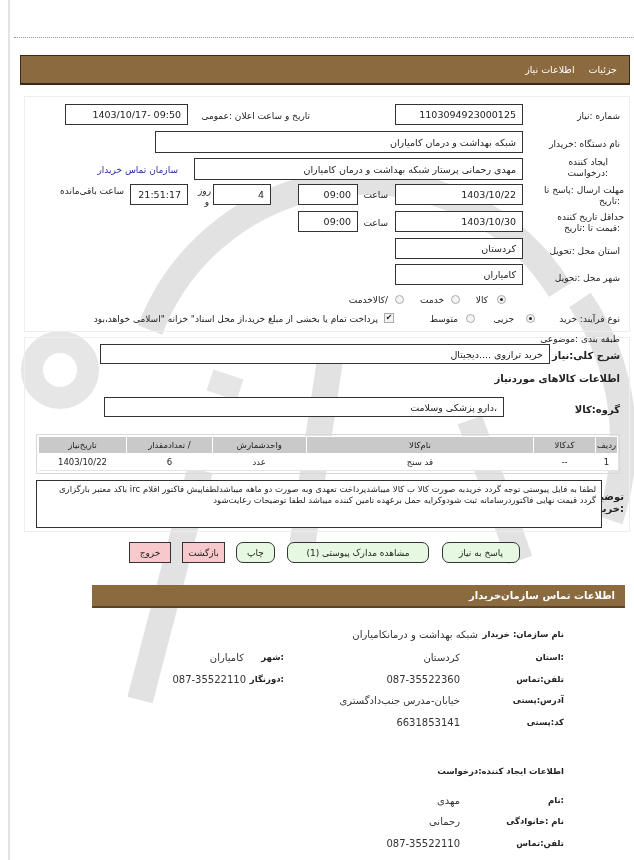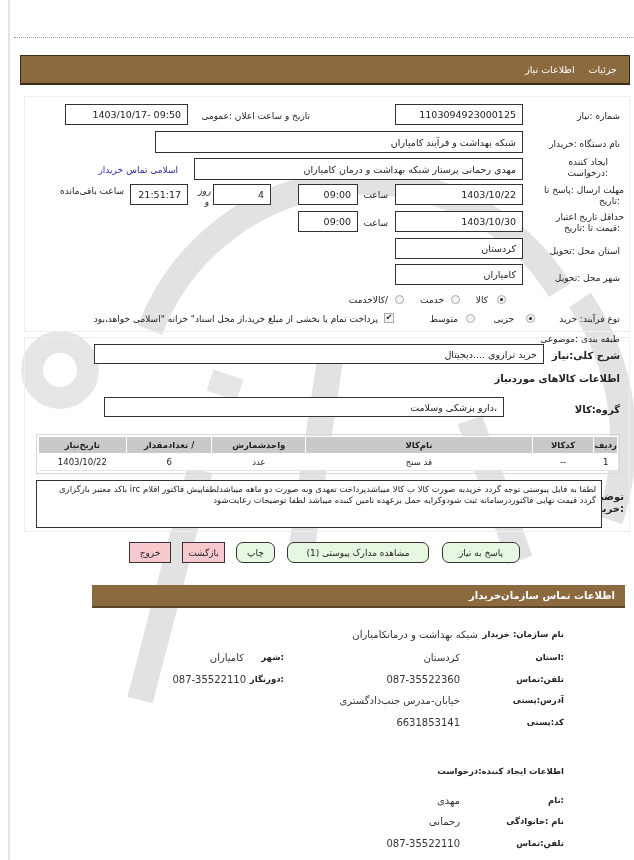--- a/index.html
+++ b/index.html
@@ -26,21 +26,21 @@
   .box.ltr { direction: ltr; justify-content: flex-end; }
   .link { color: #2a2aa0; }
 
   .radio { position: absolute; width: 9px; height: 9px; border-radius: 50%; border: 1px solid #aaa; background: #f4f4f4; }
   .radio.on::after { content: ""; position: absolute; left: 2px; top: 2px; width: 3px; height: 3px; border-radius: 50%; background: #222; }
   .check { position: absolute; width: 10px; height: 10px; border: 1px solid #aaa; background: #f4f4f4; font-size: 8px; line-height: 8px; text-align: center; color: #222; }
 
   .bold { font-weight: bold; font-size: 10px; }
 
   table.items { position: absolute; left: 38px; top: 436px; width: 580px; border-collapse: collapse; direction: rtl; font-size: 8.5px; }
-  table.items th { background: #c9c9c9; font-weight: bold; height: 17px; border: 1px solid #fff; color: #222; }
+  table.items th { background: #c9c9c9; font-weight: normal; height: 17px; border: 1px solid #fff; color: #222; }
   table.items td { height: 17px; text-align: center; background: #fff; border-bottom: 1px solid #e4e4e4; }
   .tbl-frame { position: absolute; left: 36px; top: 434px; width: 584px; height: 40px; border: 1px solid #d8d8d8; }
 
   .btn { position: absolute; height: 21px; border: 1px solid #333; font-size: 9px; display: flex; align-items: center; justify-content: center; direction: rtl; }
   .btn.green { background: #e6f7e2; border-radius: 7px; }
   .btn.pink { background: #f8c9cc; }
 
   .sec-bar { left: 92px; top: 585px; width: 533px; height: 23px; padding-right: 10px; font-weight: bold; font-size: 10px; border-bottom: 2px solid #5a4528; }
 
   .c-lbl { position: absolute; direction: rtl; font-size: 8.5px; font-weight: bold; color: #222; }
@@ -73,39 +73,39 @@
 
 <div class="panel panel1 layer"></div>
 <div class="panel panel2 layer"></div>
 
 <div class="lbl layer" style="right:14px; top:111px;">شماره :نیاز</div>
 <div class="box ltr layer" style="left:395px; top:104px; width:128px; height:21px;">1103094923000125</div>
 <div class="lbl layer" style="right:324px; top:111px;">تاریخ و ساعت اعلان :عمومی</div>
 <div class="box ltr layer" style="left:65px; top:104px; width:123px; height:21px;">1403/10/17- 09:50</div>
 
 <div class="lbl layer" style="right:14px; top:139px;">نام دستگاه :خریدار</div>
-<div class="box layer" style="left:155px; top:131px; width:368px; height:22px;">شبکه بهداشت و فرآیند کامیاران</div>
+<div class="box layer" style="left:155px; top:131px; width:368px; height:22px;">شبکه بهداشت و درمان کامیاران</div>
 
 <div class="lbl layer" style="right:26px; top:157px;">ایجاد کننده</div>
 <div class="lbl layer" style="right:26px; top:168px;">:درخواست</div>
 <div class="box layer" style="left:194px; top:158px; width:329px; height:22px;">مهدی رحمانی پرستار شبکه بهداشت و درمان کامیاران</div>
-<div class="lbl link layer" style="right:456px; top:165px;">اسلامی تماس خریدار</div>
+<div class="lbl link layer" style="right:456px; top:165px;">سازمان تماس خریدار</div>
 
 <div class="lbl layer" style="right:10px; top:185px;">مهلت ارسال :پاسخ تا</div>
 <div class="lbl layer" style="right:14px; top:196px;">:تاریخ</div>
 <div class="box ltr layer" style="left:395px; top:184px; width:128px; height:21px;">1403/10/22</div>
 <div class="lbl layer" style="right:246px; top:190px;">ساعت</div>
 <div class="box ltr layer" style="left:298px; top:184px; width:60px; height:21px;">09:00</div>
 <div class="box ltr layer" style="left:213px; top:184px; width:58px; height:21px;">4</div>
 <div class="lbl layer" style="right:423px; top:186px;">روز</div>
 <div class="lbl layer" style="right:425px; top:197px;">و</div>
 <div class="box ltr layer" style="left:130px; top:184px; width:58px; height:21px;">21:51:17</div>
 <div class="lbl layer" style="right:510px; top:186px;">ساعت باقی‌مانده</div>
 
-<div class="lbl layer" style="right:10px; top:212px;">حداقل تاریخ اعتبار</div>
+<div class="lbl layer" style="right:10px; top:212px;">حداقل تاریخ کننده</div>
 <div class="lbl layer" style="right:14px; top:223px;">:قیمت تا :تاریخ</div>
 <div class="box ltr layer" style="left:395px; top:211px; width:128px; height:21px;">1403/10/30</div>
 <div class="lbl layer" style="right:246px; top:218px;">ساعت</div>
 <div class="box ltr layer" style="left:298px; top:211px; width:60px; height:21px;">09:00</div>
 
 <div class="lbl layer" style="right:14px; top:246px;">استان محل :تحویل</div>
 <div class="box layer" style="left:395px; top:238px; width:128px; height:21px;">کردستان</div>
 
 <div class="lbl layer" style="right:14px; top:273px;">شهر محل :تحویل</div>
 <div class="box layer" style="left:395px; top:264px; width:128px; height:21px;">کامیاران</div>
@@ -120,21 +120,21 @@
 
 <div class="lbl layer" style="right:14px; top:314px;">نوع فرآیند: خرید</div>
 <div class="radio on layer" style="left:526px; top:314px;"></div>
 <div class="lbl layer" style="right:120px; top:314px;">جزیی</div>
 <div class="radio layer" style="left:466px; top:314px;"></div>
 <div class="lbl layer" style="right:176px; top:314px;">متوسط</div>
 <div class="check layer" style="left:384px; top:313px;">✔</div>
 <div class="lbl layer" style="right:256px; top:314px;">پرداخت تمام یا بخشی از مبلغ خرید،از محل اسناد" خزانه "اسلامی خواهد،بود</div>
 
 <div class="lbl bold layer" style="right:14px; top:350px;">شرح کلی:نیاز</div>
-<div class="box layer" style="left:94px; top:344px; width:450px; height:20px;">خرید ترازوی ....دیجیتال</div>
+<div class="box layer" style="left:100px; top:344px; width:450px; height:20px;">خرید ترازوی ....دیجیتال</div>
 <div class="lbl bold layer" style="right:14px; top:373px;">اطلاعات کالاهای موردنیاز</div>
 <div class="lbl bold layer" style="right:14px; top:404px;">گروه:کالا</div>
 <div class="box layer" style="left:104px; top:397px; width:400px; height:20px;">،دارو پزشکی وسلامت</div>
 
 <div class="tbl-frame layer"></div>
 <table class="items layer">
   <thead>
     <tr>
       <th style="width:22px;">ردیف</th>
       <th style="width:62px;">کدکالا</th>

